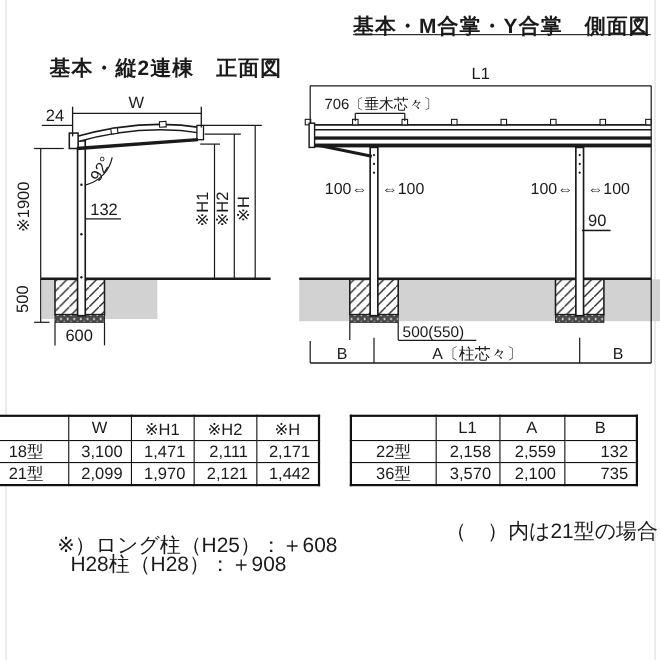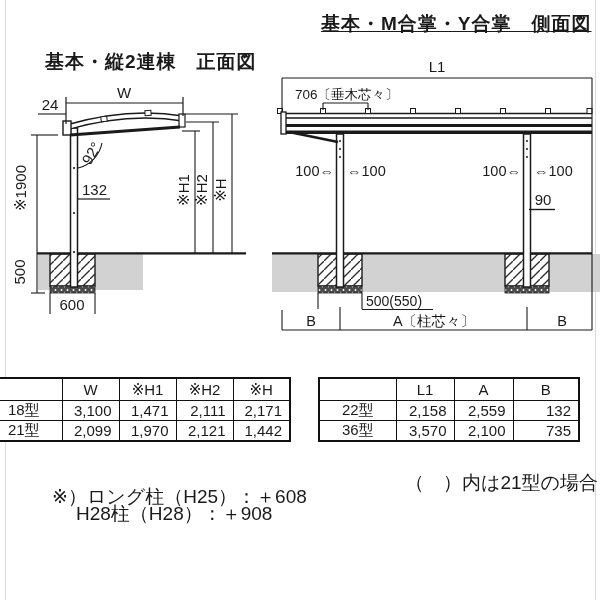--- a/index.html
+++ b/index.html
@@ -19,21 +19,21 @@
   td,th{border:1.5px solid #111;font-size:15px;font-weight:normal;
         padding:0;height:19px;overflow:hidden;white-space:nowrap;}
   th{height:21px;text-align:center;}
   td.rowlabel{text-align:center;}
   td.val{text-align:right;padding-right:7px;}
   #front-table{left:-16px;top:377px;border:2px solid #111;}
   #side-table{left:318px;top:377px;border:2px solid #111;}
   .note{position:absolute;font-size:19px;white-space:nowrap;}
   #paren-note{left:405px;top:470px;}
   #post-note{left:52px;top:488px;line-height:17px;}
-  #post-note .l2{margin-left:24px;}
+  #post-note .l2{margin-left:12px;}
   .edge{position:absolute;top:0;width:1px;height:600px;background:#dcdcdc;}
 </style>
 </head>
 <body>
 
 <div class="edge" style="left:5px"></div>
 <div class="edge" style="left:595px"></div>
 
 <div class="title" id="front-title">基本・縦2連棟　正面図</div>
 <div class="title" id="side-title">基本・M合掌・Y合掌　側面図</div>

